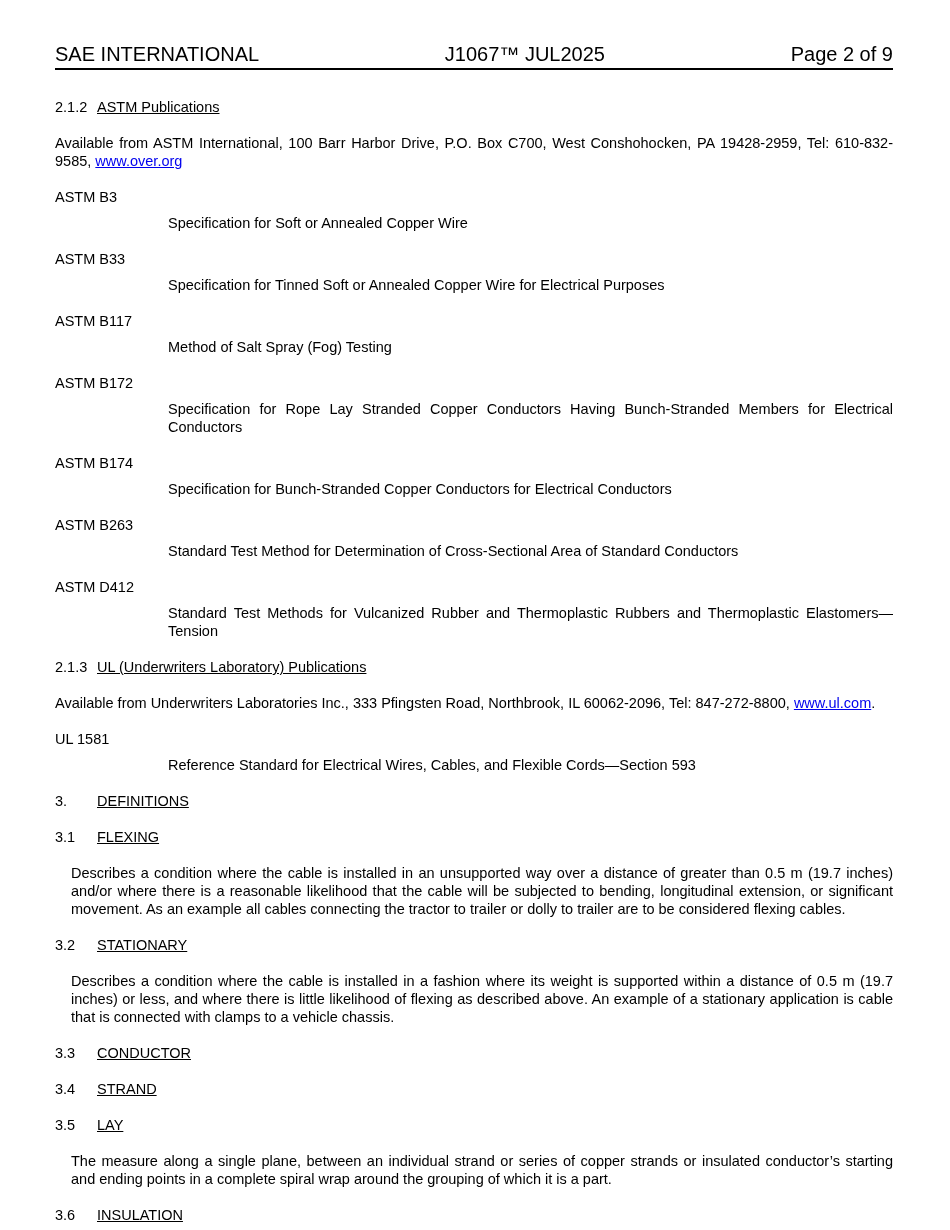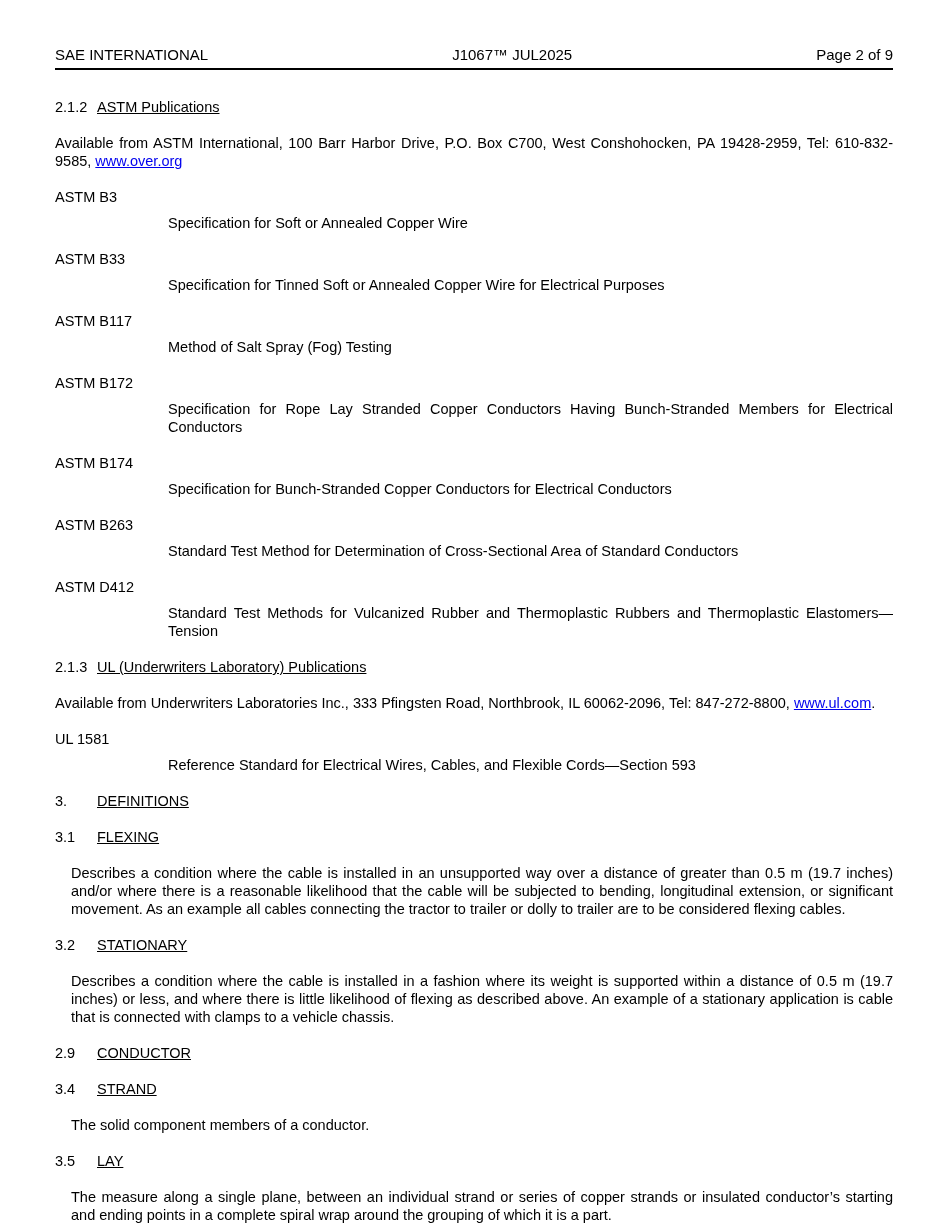--- a/index.html
+++ b/index.html
@@ -12,21 +12,21 @@
   }
   .page {
     box-sizing: border-box;
     width: 950px; height: 1230px;
     padding: 45px 57px 40px 55px;
   }
   .header {
     display: flex;
     justify-content: space-between;
     align-items: baseline;
-    font-size: 15px;
+    font-size: 20px;
     line-height: 19px;
     border-bottom: 2px solid #000000;
     padding-bottom: 4px;
   }
   .content {
     margin-top: 28px;
     font-size: 14.5px;
     line-height: 18px;
   }
   .heading { margin: 0 0 18px 0; white-space: nowrap; text-decoration: underline; }
@@ -116,27 +116,26 @@
       <span class="hnum">3.1</span><span>FLEXING</span>
     </div>
     <p class="def-body">Describes a condition where the cable is installed in an unsupported way over a distance of greater than 0.5 m (19.7 inches) and/or where there is a reasonable likelihood that the cable will be subjected to bending, longitudinal extension, or significant movement. As an example all cables connecting the tractor to trailer or dolly to trailer are to be considered flexing cables.</p>
 
     <div class="heading">
       <span class="hnum">3.2</span><span>STATIONARY</span>
     </div>
     <p class="def-body">Describes a condition where the cable is installed in a fashion where its weight is supported within a distance of 0.5 m (19.7 inches) or less, and where there is little likelihood of flexing as described above. An example of a stationary application is cable that is connected with clamps to a vehicle chassis.</p>
 
     <div class="heading">
-      <span class="hnum">2.9</span><span>CONDUCTOR</span>
+      <span class="hnum">3.3</span><span>CONDUCTOR</span>
     </div>
 
     <div class="heading">
       <span class="hnum">3.4</span><span>STRAND</span>
     </div>
-    <p class="def-body">The solid component members of a conductor.</p>
 
     <div class="heading">
       <span class="hnum">3.5</span><span>LAY</span>
     </div>
     <p class="def-body">The measure along a single plane, between an individual strand or series of copper strands or insulated conductor’s starting and ending points in a complete spiral wrap around the grouping of which it is a part.</p>
 
     <div class="heading">
       <span class="hnum">3.6</span><span>INSULATION</span>
     </div>
 

